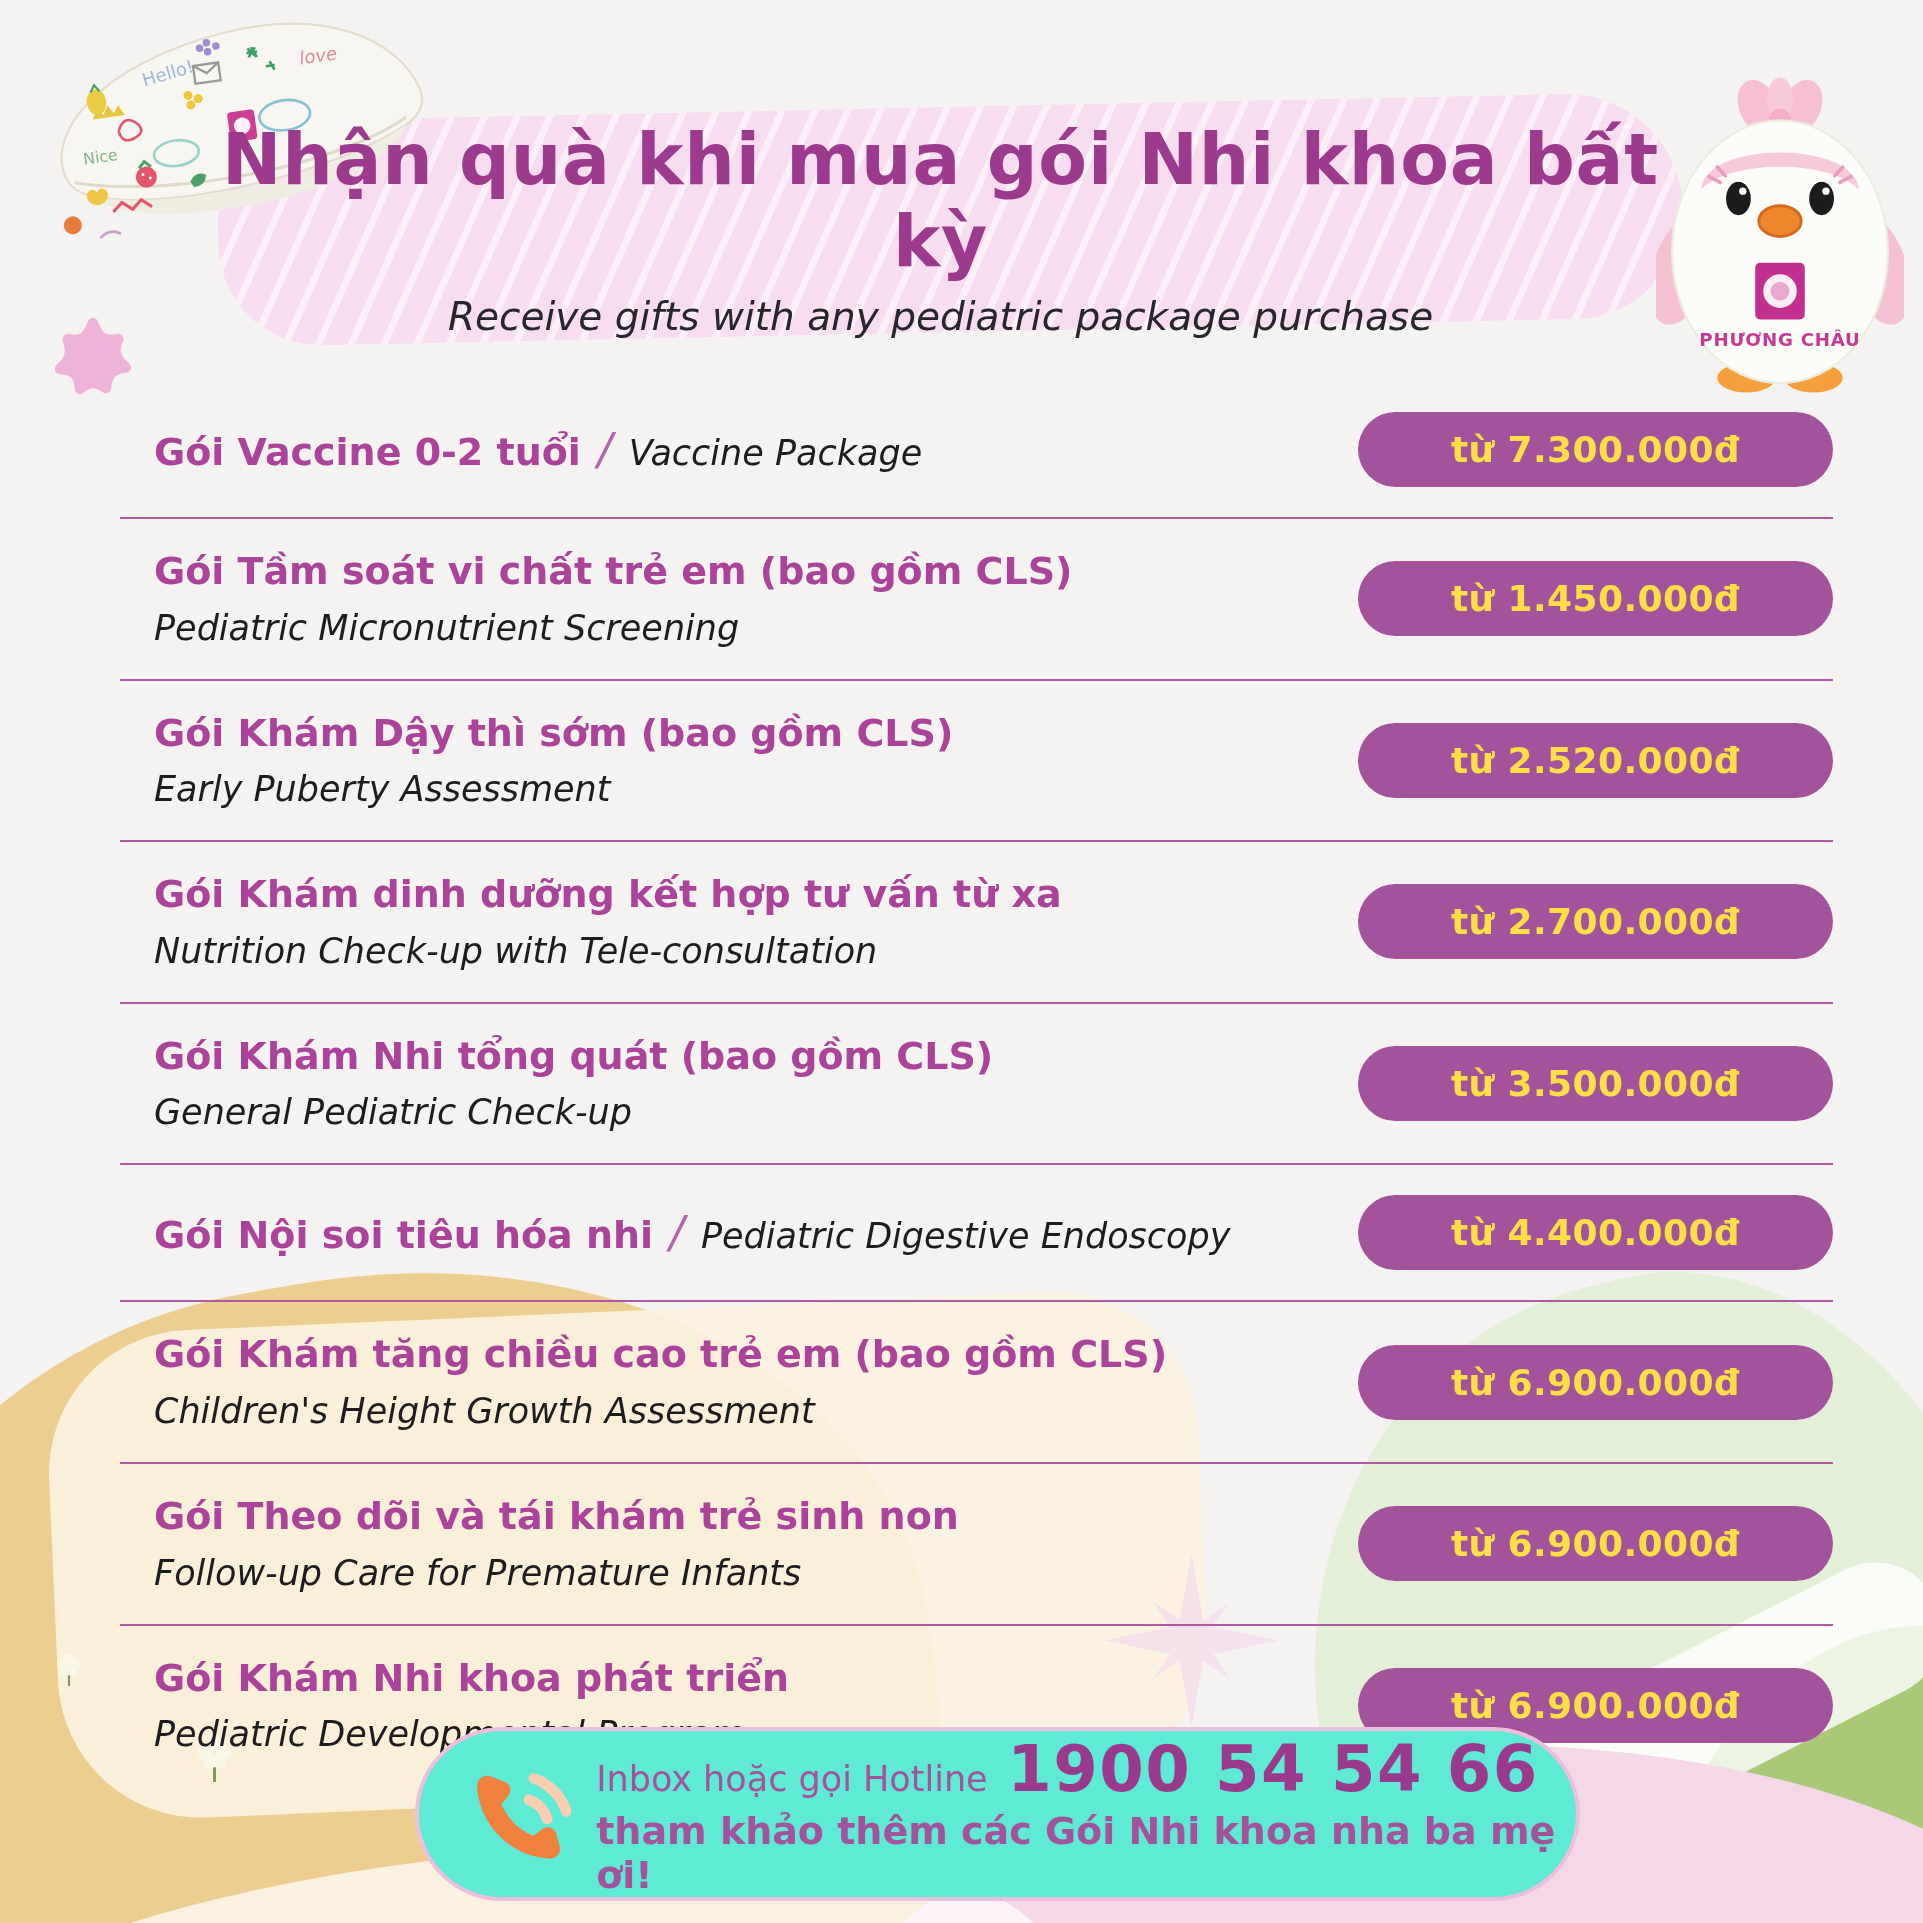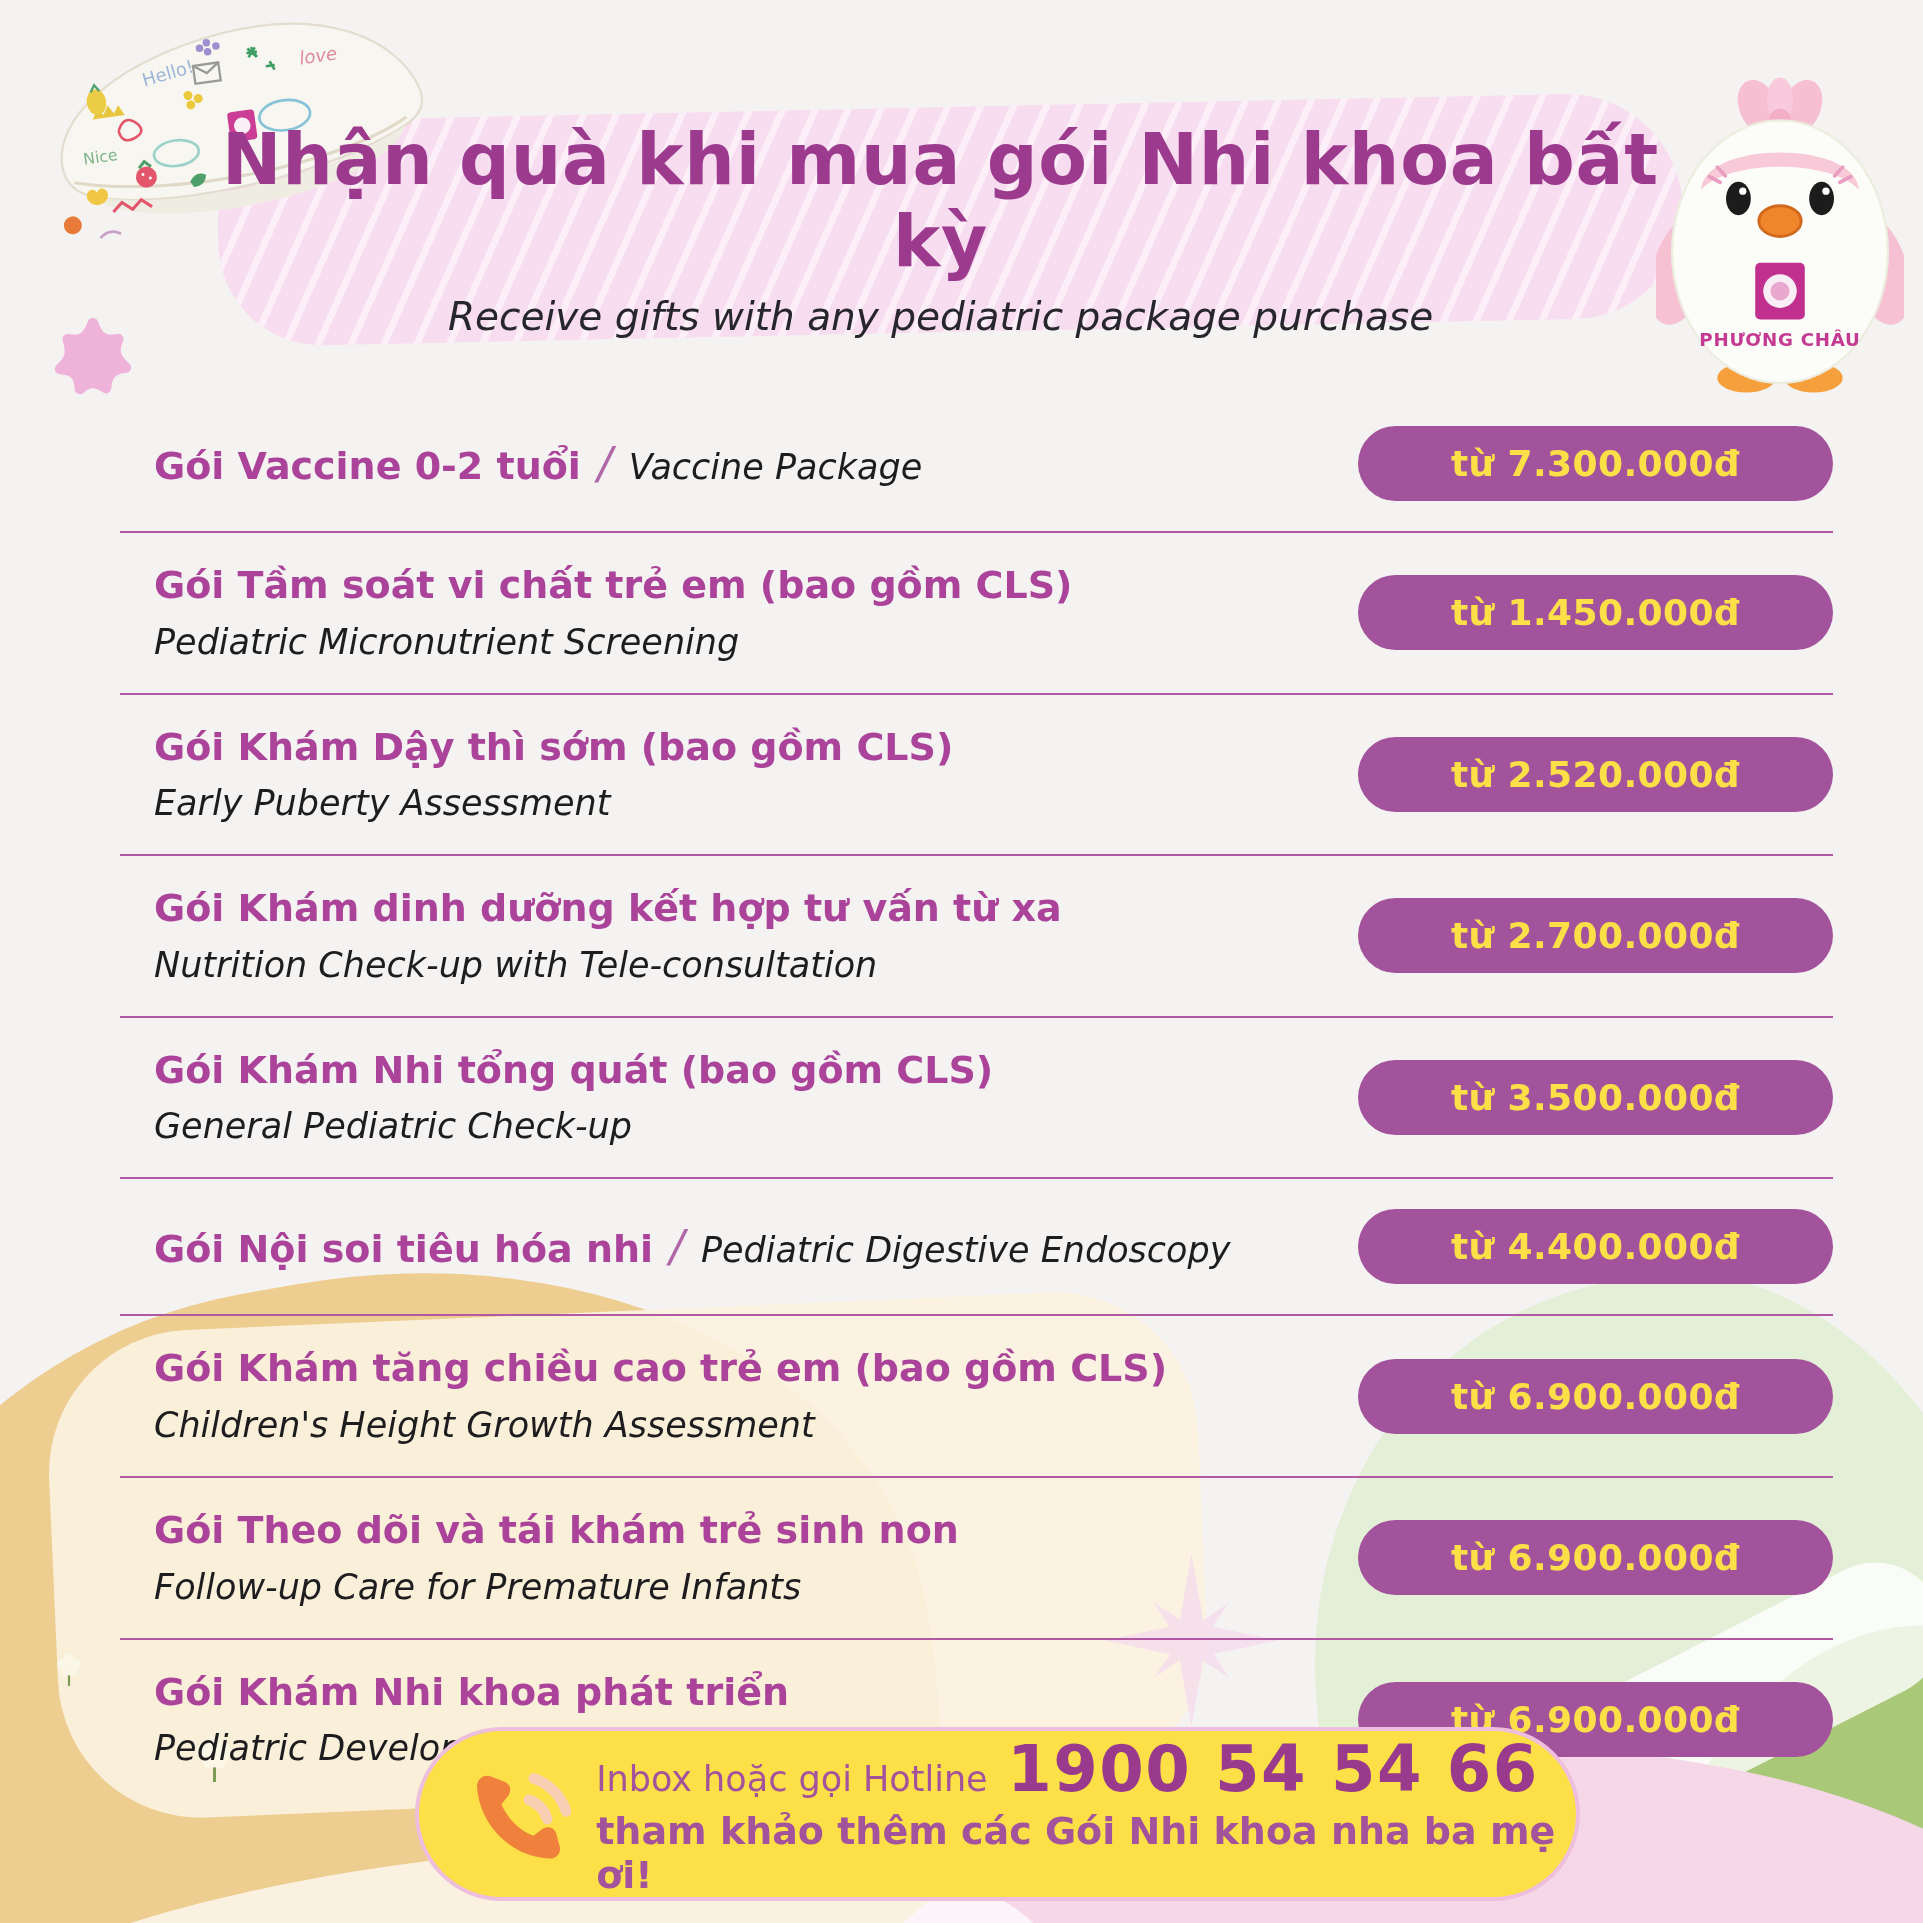--- a/index.html
+++ b/index.html
@@ -27,36 +27,36 @@
          border-radius:50%;transform:rotate(-6deg);}
   
   .band{position:absolute;left:218px;top:107px;width:1465px;height:225px;
         background:#f8dcef;border-radius:113px 128px 120px 113px;transform:rotate(-1.2deg);}
   .band::after{content:"";position:absolute;inset:0;border-radius:inherit;
         background:repeating-linear-gradient(115deg,rgba(255,255,255,.55) 0 6.8px,transparent 6.8px 30px);}
   .header-text{position:absolute;left:208px;top:119px;width:1465px;text-align:center;z-index:2;}
   .header-title{font-size:71px;font-weight:800;color:#9c3a8e;letter-spacing:0.8px;line-height:1.15;}
   .header-sub{margin-top:12px;font-size:39px;font-style:italic;color:#26262c;}
   
-  #list{position:absolute;left:120px;top:396px;width:1713px;z-index:2;}
+  #list{position:absolute;left:120px;top:382px;width:1713px;z-index:2;}
   .row{display:flex;justify-content:space-between;align-items:center;
        padding:30px 0 30px 34px;border-bottom:2.3px solid #b159a3;}
   .row:last-child{border-bottom:none;}
   .row-text{max-width:1187px;}
   .t{font-size:38px;font-weight:700;color:#aa4399;line-height:1.2;}
   .s{font-size:35px;font-style:italic;color:#1d1d1f;margin-top:12px;line-height:1.2;}
   .row.single .row-text{display:flex;align-items:baseline;gap:16.5px;}
   .row.single .s{margin-top:4px;}
   .slash{font-size:44px;color:#b066a8;font-weight:300;font-style:italic;}
   .pill{flex:0 0 auto;width:475px;height:75px;border-radius:38px;background:#a3529c;
         display:flex;align-items:center;justify-content:center;
         color:#fde047;font-size:36px;font-weight:700;letter-spacing:0.4px;}
   
   #footer{position:absolute;left:415px;top:1727px;width:1165px;height:174px;z-index:3;
-          background:#fde047;border:4.5px solid #edbfdd;border-radius:90px;
+          background:#5eead4;border:4.5px solid #edbfdd;border-radius:90px;
           display:flex;align-items:center;gap:25.6px;padding:0 0 0 44px;box-sizing:border-box;}
   .f-lines{display:flex;flex-direction:column;}
   .f-line1{display:flex;align-items:baseline;gap:19.5px;}
   .f-prefix{font-size:35px;font-weight:500;color:#a3529c;}
   .f-number{font-size:64px;font-weight:800;color:#993a8c;letter-spacing:1.5px;}
   .f-suffix{font-size:38px;font-weight:700;color:#a3529c;margin-top:3px;}
   
   .flower{position:absolute;left:51px;top:314px;width:84px;height:84px;}
   .sparkle{position:absolute;left:1105px;top:1554px;width:173px;height:173px;opacity:.8;}
   .hat{position:absolute;left:13.5px;top:0px;width:451px;height:259px;}

